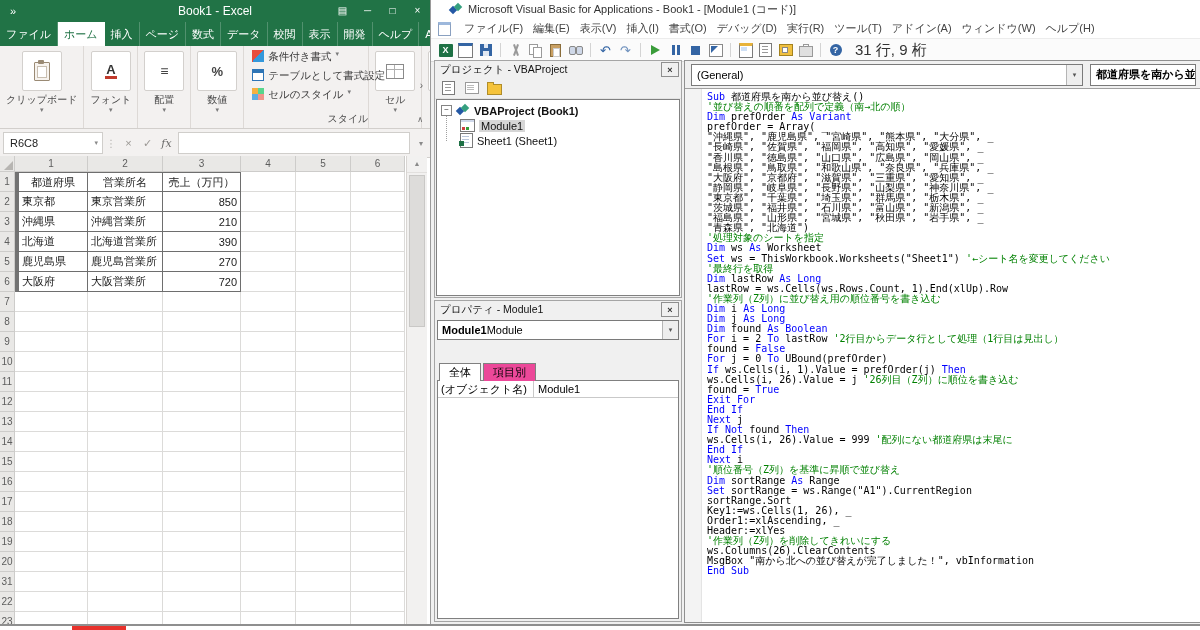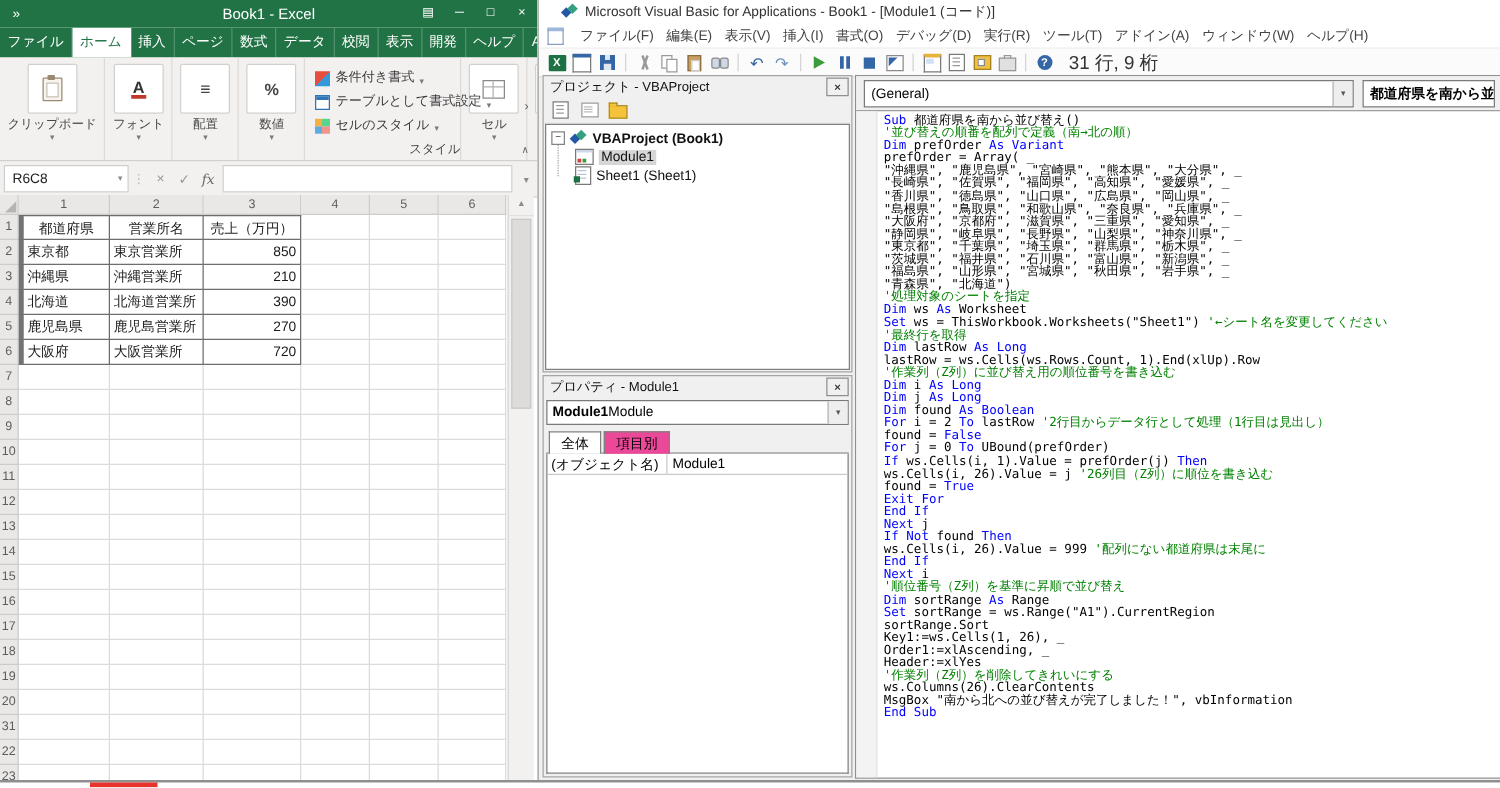--- a/index.html
+++ b/index.html
@@ -15,21 +15,21 @@
   .xl-tabs{height:24px;background:#217346;display:flex;align-items:stretch;color:#fff;font-size:11px;overflow:hidden;white-space:nowrap}
   .xtab{padding:0 6px;line-height:24px;border-right:1px solid rgba(255,255,255,.22)}
   .xtab.act{background:#fff;color:#217346}
   
   .xl-ribbon{height:82px;background:#f3f1f0;border-bottom:1px solid #d2cfcc;display:flex;position:relative}
   .rgroup{display:flex;flex-direction:column;align-items:center;padding:5px 6px 0;border-right:1px solid #ddd9d6}
   .rbtn{width:38px;height:38px;background:#fff;border:1px solid #d3d0cd;border-radius:2px;display:flex;align-items:center;justify-content:center;margin-bottom:3px}
   .rlabel{font-size:10px;color:#4a4a4a;line-height:11px;white-space:nowrap}
   .rchev{font-size:7px;color:#7a7a7a;margin-top:1px}
   .rg-style{align-items:flex-start;padding:4px 8px 0;position:relative;min-width:108px}
-  .srow{display:flex;align-items:flex-end;gap:4px;font-size:10.5px;color:#3b3b3b;height:19px;white-space:nowrap}
+  .srow{display:flex;align-items:flex-start;gap:4px;font-size:10.5px;color:#3b3b3b;height:19px;white-space:nowrap}
   .srow .ddv{font-size:7px;color:#7a7a7a}
   .sname{position:absolute;bottom:2px;left:0;right:0;text-align:right;font-size:10px;color:#4a4a4a}
   .rmore{position:absolute;right:7px;top:34px;color:#666;font-size:10px}
   .rcollapse{position:absolute;right:7px;bottom:4px;color:#666;font-size:8px}
   .ric-font{font-size:13px;font-weight:bold;color:#333;border-bottom:3px solid #c0392b;line-height:13px;padding:0 1px}
   .ric-align{font-size:14px;color:#444;line-height:14px}
   .ric-pct{font-size:13px;font-weight:bold;color:#444}
   .ric-clip{width:14px;height:17px;border:1px solid #9a8a74;background:#f7f3ee;position:relative;border-radius:1px}
   .ric-clip::before{content:'';position:absolute;left:3px;top:-3px;width:6px;height:4px;background:#9a8a74;border-radius:1px}
   .ric-clip::after{content:'';position:absolute;left:2px;top:3px;width:8px;height:10px;background:#fff;border:1px solid #c8beb0}
@@ -136,21 +136,21 @@
   .ti-module::after{content:'';position:absolute;left:1px;bottom:1px;width:3px;height:3px;background:#d04040;box-shadow:4px 0 0 #3a9c3a}
   .ti-sheet{width:11px;height:13px;border:1px solid #7a7a7a;background:#fff;position:relative;flex:0 0 auto}
   .ti-sheet::before{content:'';position:absolute;left:1px;top:2px;width:7px;height:1px;background:#b9c6da;box-shadow:0 3px 0 #b9c6da,0 6px 0 #b9c6da}
   .ti-sheet::after{content:'';position:absolute;left:-2px;bottom:1px;width:5px;height:5px;background:#1e7145}
   .ti-wb{width:12px;height:13px;border:1px solid #7a7a7a;background:#fff;position:relative;flex:0 0 auto}
   .ti-wb::before{content:'';position:absolute;left:1px;top:2px;width:7px;height:1px;background:#b9c6da;box-shadow:0 3px 0 #b9c6da,0 6px 0 #b9c6da}
   .ti-wb::after{content:'';position:absolute;left:-2px;bottom:1px;width:5px;height:5px;background:#e8b33a}
   
   .pp-combo{margin:2px;height:18px;background:#fff;border:1px solid #7a7a7a;display:flex;align-items:center;font-size:11px;padding-left:4px;flex:0 0 auto}
   .pp-combo .dd{margin-left:auto;width:15px;align-self:stretch;border-left:1px solid #b5b5b5;display:flex;align-items:center;justify-content:center;font-size:7px;color:#555;background:#eee}
-  .pp-tabs{display:flex;margin:2px 2px 0;font-size:11px;border-bottom:1px solid #808080;padding-left:2px;flex:0 0 auto}
+  .pp-tabs{display:flex;margin:20px 2px 0;font-size:11px;border-bottom:1px solid #808080;padding-left:2px;flex:0 0 auto}
   .pptab{padding:1px 9px;border:1px solid #808080;border-bottom:none;background:#ec4899;position:relative;top:1px;margin-right:2px}
   .pptab.act{background:#fff}
   .pp-grid{margin:0 2px 2px;background:#fff;border:1px solid #808080;border-top:none;flex:1;overflow:hidden}
   .pp-row{display:flex;height:16px;border-bottom:1px solid #c9c9c9;font-size:11px;align-items:center}
   .pp-c1{width:92px;border-right:1px solid #c9c9c9;padding-left:3px;align-self:stretch;display:flex;align-items:center}
   .pp-c2{padding-left:4px}
   
   .cw{position:absolute;left:253px;top:60px;right:0;bottom:1px;background:#fff;border:1px solid #909090;display:flex;flex-direction:column;box-sizing:border-box}
   .cw-combos{height:27px;background:#f0f0f0;display:flex;align-items:center;padding:0 4px 0 6px;gap:7px;border-bottom:1px solid #a0a0a0;flex:0 0 auto}
   .ccombo{height:20px;background:#fff;border:1px solid #7a7a7a;display:flex;align-items:center;font-size:11px;padding-left:5px;overflow:hidden;white-space:nowrap}

